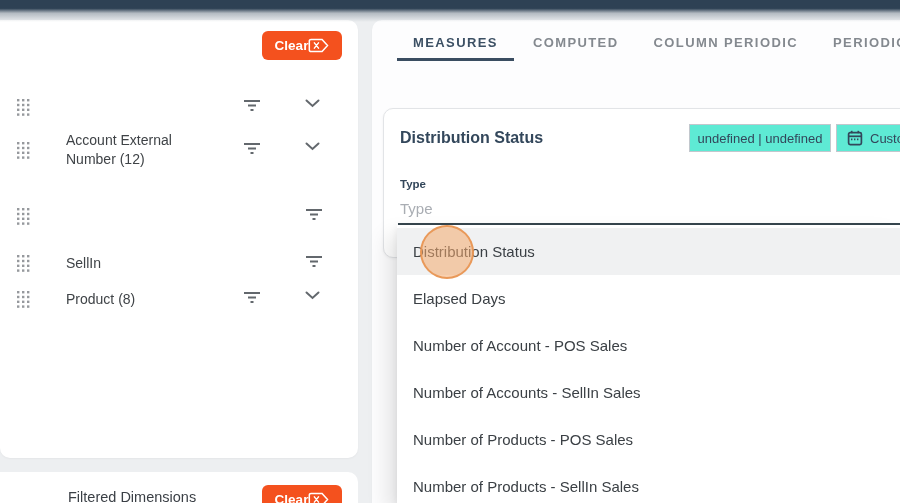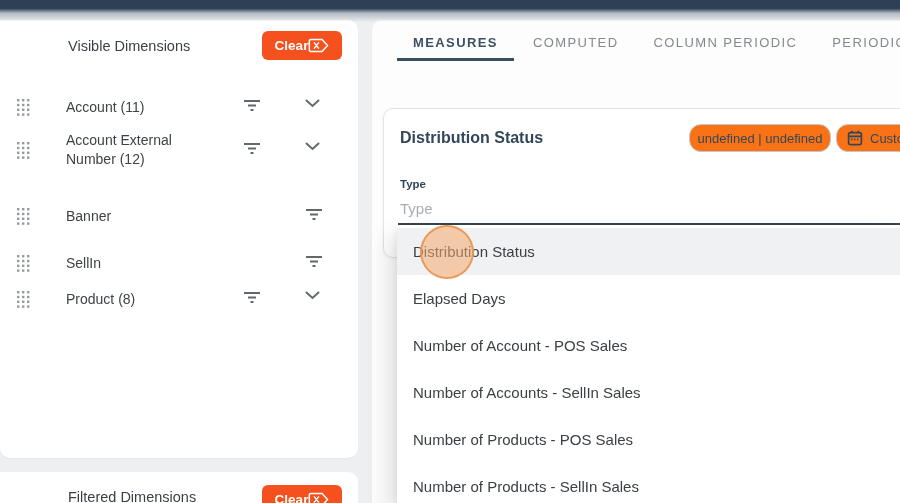--- a/index.html
+++ b/index.html
@@ -56,37 +56,37 @@
   .icon-slot-right { position:absolute; left:305px; top:50%; transform:translateY(-50%); width:20px; height:16px; cursor:pointer; }
   
   .right-panel {
     position:absolute; left:372px; top:20px; width:538px; height:493px;
     background:#fdfdfe; border-radius:10px 0 0 0;
     box-shadow:0 1px 2px rgba(0,0,0,0.04);
   }
   .tabs { display:flex; margin:6px 0 0 25px; }
   .tab {
     height:35px; line-height:33px; padding:0 16px; margin-right:3px;
-    font-size:13px; letter-spacing:1.4px; color:#84898f; font-weight:400;
+    font-size:13px; letter-spacing:1.4px; color:#84898f; font-weight:700;
     border-bottom:3px solid transparent; cursor:pointer; white-space:nowrap;
   }
   .tab.active { color:#3c5064; border-bottom-color:#3a4d61; font-weight:600; }
   
   .measure-card {
     position:absolute; left:11px; top:88px; width:527px; height:150px;
     background:#ffffff; border:1px solid #e2e4e7; border-radius:10px;
     box-shadow:0 1px 3px rgba(0,0,0,0.05);
   }
   .measure-title {
     position:absolute; left:16px; top:20px;
     font-size:16px; font-weight:600; color:#33475b;
   }
   .pill-btn {
     position:absolute; top:15px; height:28px;
-    background:#f97316; border:1px solid #c2c7cd; border-radius:12px;
+    background:#5eead4; border:1px solid #c2c7cd; border-radius:0;
     font-family:inherit; font-size:13px; color:#33475b;
     display:flex; align-items:center; justify-content:center; gap:7px;
     cursor:pointer; white-space:nowrap; overflow:hidden;
   }
   .undefined-btn { left:305px; width:142px; }
   .custom-btn { left:452px; width:100px; padding-left:10px; justify-content:flex-start; }
   .type-label { position:absolute; left:16px; top:69px; font-size:11.5px; font-weight:600; color:#33475b; }
   .type-input {
     position:absolute; left:16px; top:86px; width:480px; height:26px;
     border:none; outline:none; font-family:inherit; font-size:15px; color:#3c4043; background:transparent;
@@ -111,21 +111,20 @@
     border:2px solid rgba(232,150,84,0.95); pointer-events:none;
   }
   svg { display:block; }
 </style>
 </head>
 <body>
 
 <div class="topbar"></div>
 
 <div class="sidebar-card">
-  <div class="panel-title">Visible Dimensions</div>
   <button class="clear-btn">
     <span>Clear</span>
     <span>
       <svg width="21" height="15" viewBox="0 0 22 16">
           <path d="M3 1.5 H14.8 L20.6 8 L14.8 14.5 H3 A1.8 1.8 0 0 1 1.2 12.7 V3.3 A1.8 1.8 0 0 1 3 1.5 Z" fill="none" stroke="#ffffff" stroke-width="1.6"></path>
           <path d="M6.6 5.2 L11 10.8 M11 5.2 L6.6 10.8" stroke="#ffffff" stroke-width="1.6" stroke-linecap="round"></path>
         </svg>
     </span>
   </button>
 
@@ -141,21 +140,20 @@
             <rect x="10" y="4.8" width="2.4" height="2.4"></rect>
         <rect x="0" y="9.6" width="2.4" height="2.4"></rect>
             <rect x="5" y="9.6" width="2.4" height="2.4"></rect>
             <rect x="10" y="9.6" width="2.4" height="2.4"></rect>
         <rect x="0" y="14.4" width="2.4" height="2.4"></rect>
             <rect x="5" y="14.4" width="2.4" height="2.4"></rect>
             <rect x="10" y="14.4" width="2.4" height="2.4"></rect>
       </g>
         </svg>
     </span>
-    <span class="dim-label">Account (11)</span>
     <span class="icon-slot-mid">
       <svg width="18" height="13" fill="#63686d">
           <rect x="1" y="1" width="16" height="2"></rect>
           <rect x="5" y="5.5" width="8" height="2"></rect>
           <rect x="7.5" y="10" width="3" height="2"></rect>
         </svg>
     </span>
     <span class="icon-slot-right">
       <svg width="15" height="9">
           <path d="M1.5 1.5 L7.5 7 L13.5 1.5" stroke="#63686d" stroke-width="2" fill="none" stroke-linecap="round"></path>
@@ -209,21 +207,20 @@
             <rect x="10" y="4.8" width="2.4" height="2.4"></rect>
         <rect x="0" y="9.6" width="2.4" height="2.4"></rect>
             <rect x="5" y="9.6" width="2.4" height="2.4"></rect>
             <rect x="10" y="9.6" width="2.4" height="2.4"></rect>
         <rect x="0" y="14.4" width="2.4" height="2.4"></rect>
             <rect x="5" y="14.4" width="2.4" height="2.4"></rect>
             <rect x="10" y="14.4" width="2.4" height="2.4"></rect>
       </g>
         </svg>
     </span>
-    <span class="dim-label">Banner</span>
     <span class="icon-slot-right">
       <svg width="18" height="13" fill="#63686d">
           <rect x="1" y="1" width="16" height="2"></rect>
           <rect x="5" y="5.5" width="8" height="2"></rect>
           <rect x="7.5" y="10" width="3" height="2"></rect>
         </svg>
     </span>
   </div>
 
   <div class="dim-row row-4">

